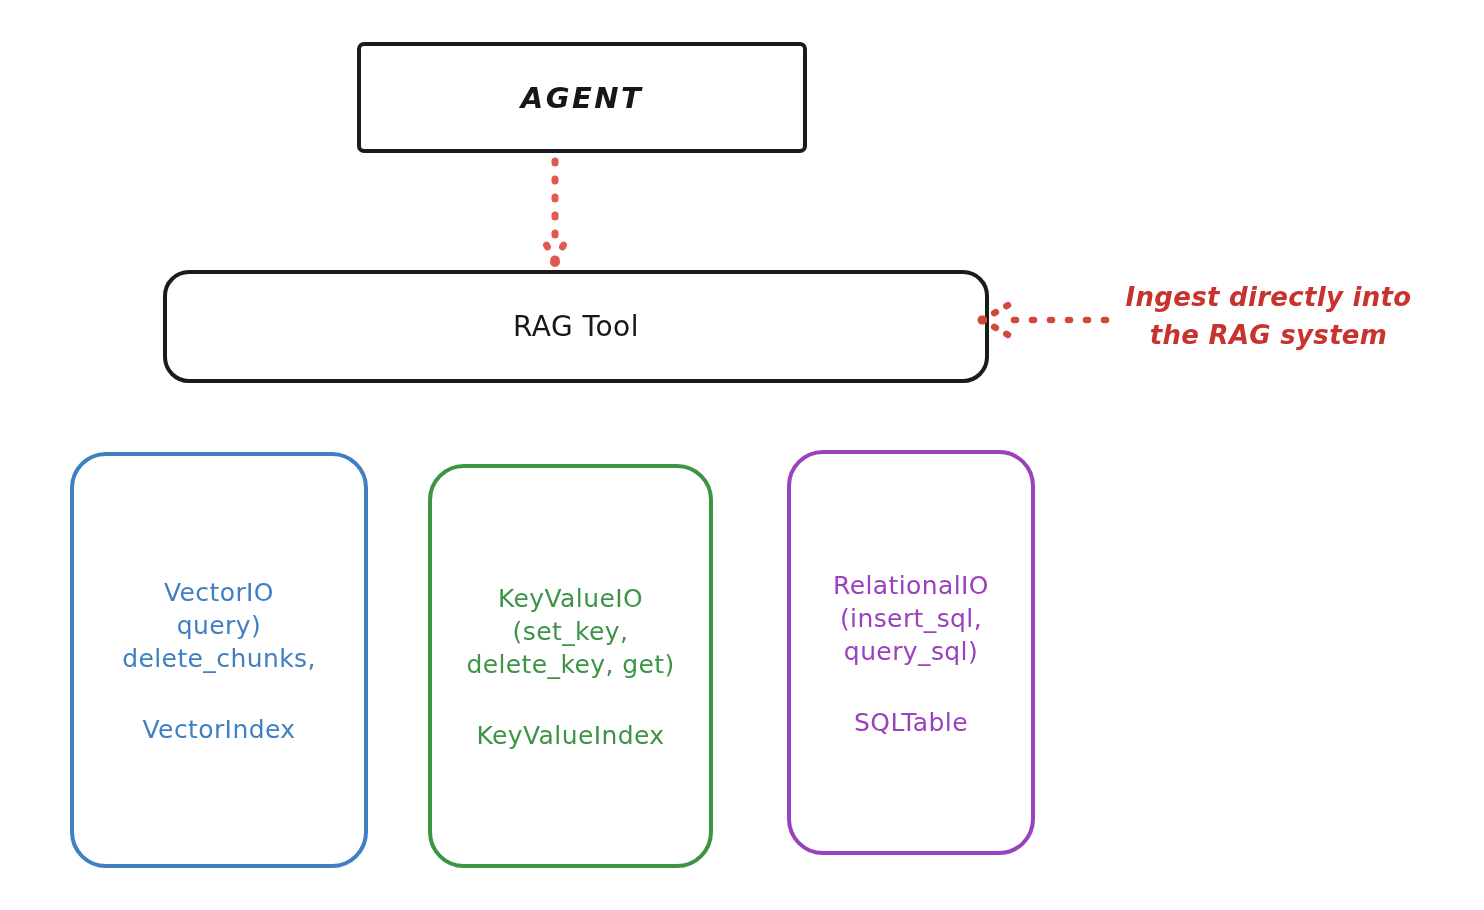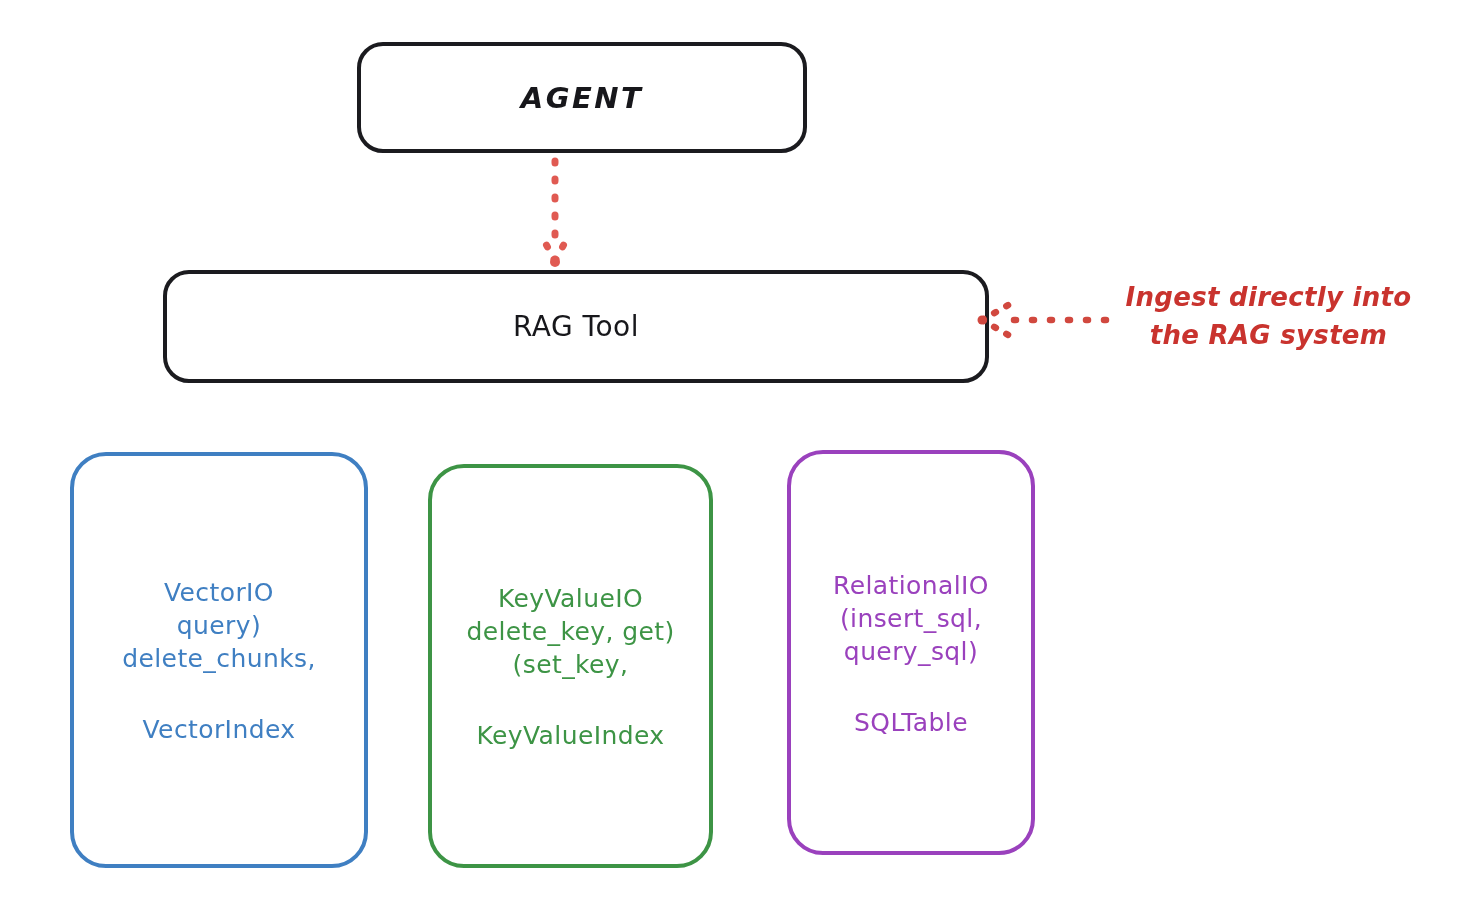--- a/index.html
+++ b/index.html
@@ -28,21 +28,21 @@
     text-align: center;
   }
 
   
   #agent-node {
     left: 357px;
     top: 42px;
     width: 450px;
     height: 111px;
     border: 4.5px solid #1b1b1f;
-    border-radius: 26px;
+    border-radius: 7px;
   }
   #agent-label {
     font-family: "DejaVu Sans", sans-serif;
     font-style: italic;
     font-weight: 700;
     font-size: 29px;
     letter-spacing: 2.5px;
     color: #17171b;
   }
 
@@ -180,22 +180,22 @@
       <div>VectorIO</div>
       <div>query)</div>
       <div>delete_chunks,</div>
     </div>
     <div class="provider-index">VectorIndex</div>
   </div>
 
   <div class="node provider" id="keyvalue-node">
     <div class="provider-api">
       <div>KeyValueIO</div>
+      <div>(set_key,</div>
       <div>delete_key, get)</div>
-      <div>(set_key,</div>
     </div>
     <div class="provider-index">KeyValueIndex</div>
   </div>
 
   <div class="node provider" id="relational-node">
     <div class="provider-api">
       <div>RelationalIO</div>
       <div>(insert_sql,</div>
       <div>query_sql)</div>
     </div>

